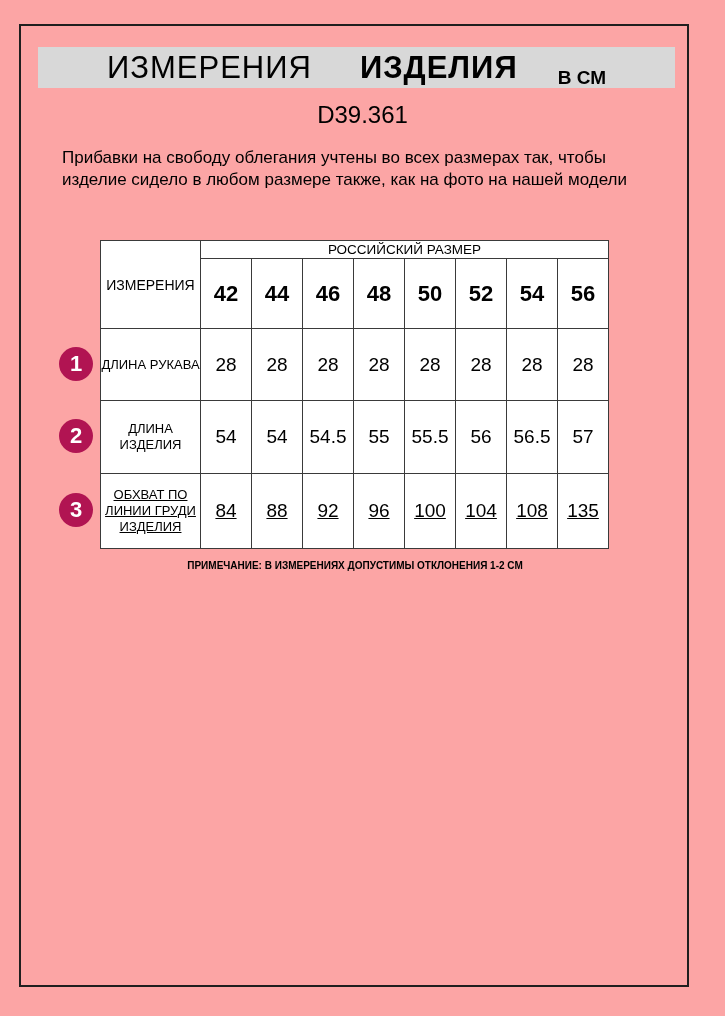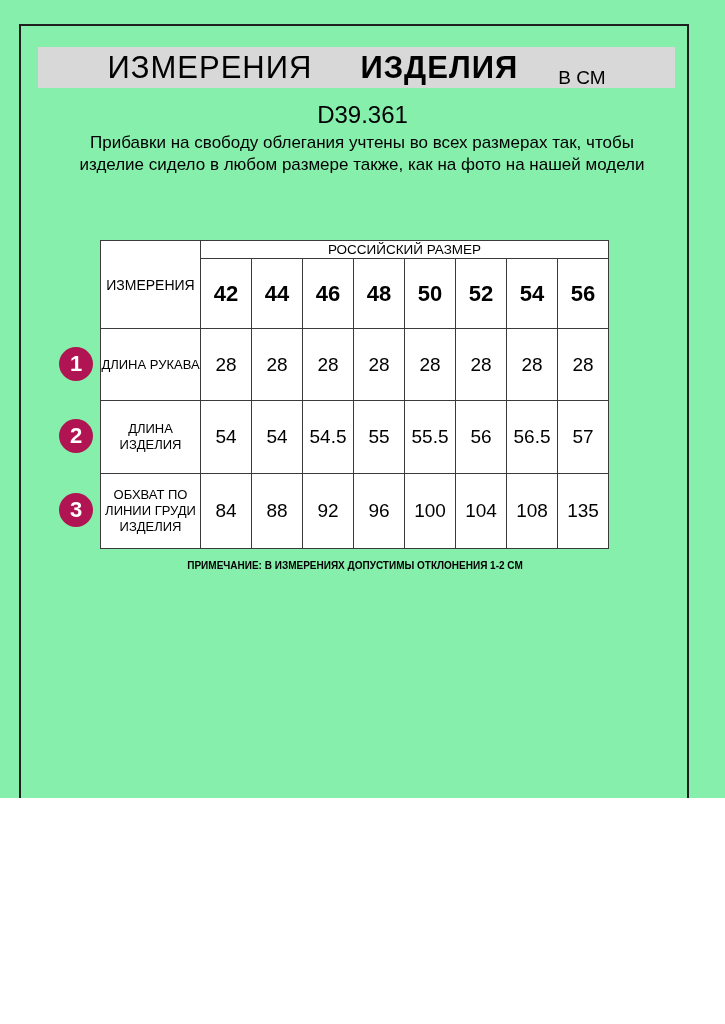--- a/index.html
+++ b/index.html
@@ -5,22 +5,22 @@
   html, body {
     margin: 0;
     padding: 0;
     background: #ffffff;
     font-family: "Liberation Sans", sans-serif;
     color: #000000;
   }
   .page {
     position: relative;
     width: 725px;
-    height: 798px;
-    background: #86efac;
+    height: 1016px;
+    background: #fca5a5;
     overflow: hidden;
   }
   .frame {
     position: absolute;
     left: 19px;
     top: 24px;
     width: 670px;
     height: 963px;
     border: 2px solid #1f1f1f;
     box-sizing: border-box;
@@ -45,39 +45,38 @@
   .title-bold {
     font-size: 31px;
     font-weight: bold;
     letter-spacing: 1px;
     margin-left: 48px;
     white-space: nowrap;
     text-align: center;
   }
   .title-unit {
     font-size: 19px;
-    font-weight: normal;
+    font-weight: bold;
     margin-left: 40px;
     white-space: nowrap;
     margin-top: 20px;
   }
   .model {
     position: absolute;
     left: 0;
     top: 101px;
     width: 725px;
     text-align: center;
     font-size: 24px;
   }
   .desc {
     position: absolute;
     left: 62px;
-    top: 132px;
+    top: 147px;
     width: 600px;
-    text-align: center;
     font-size: 17px;
     line-height: 22px;
   }
   .size-table {
     position: absolute;
     left: 100px;
     top: 240px;
     border-collapse: collapse;
     table-layout: fixed;
   }
@@ -88,21 +87,21 @@
     vertical-align: middle;
     background: #ffffff;
     margin-top: 28px;
   }
   .col-label { width: 100px; }
   .col-size  { width: 51px; }
   tr.hrow1 { height: 18px; }
   tr.hrow2 { height: 70px; }
   tr.drow1 { height: 72px; }
   tr.drow2 { height: 73px; }
-  tr.drow3 { height: 75px; }
+  tr.drow3 { height: 75px; text-decoration: underline; }
   .cell-group-header { font-size: 13.5px; }
   .cell-corner { font-size: 14px; }
   .cell-size { font-size: 22px; font-weight: bold; }
   .cell-value { font-size: 19px; }
   .cell-rowlabel {
     font-size: 13px;
     line-height: 16px;
     padding: 0 3px;
   }
   .marker {

